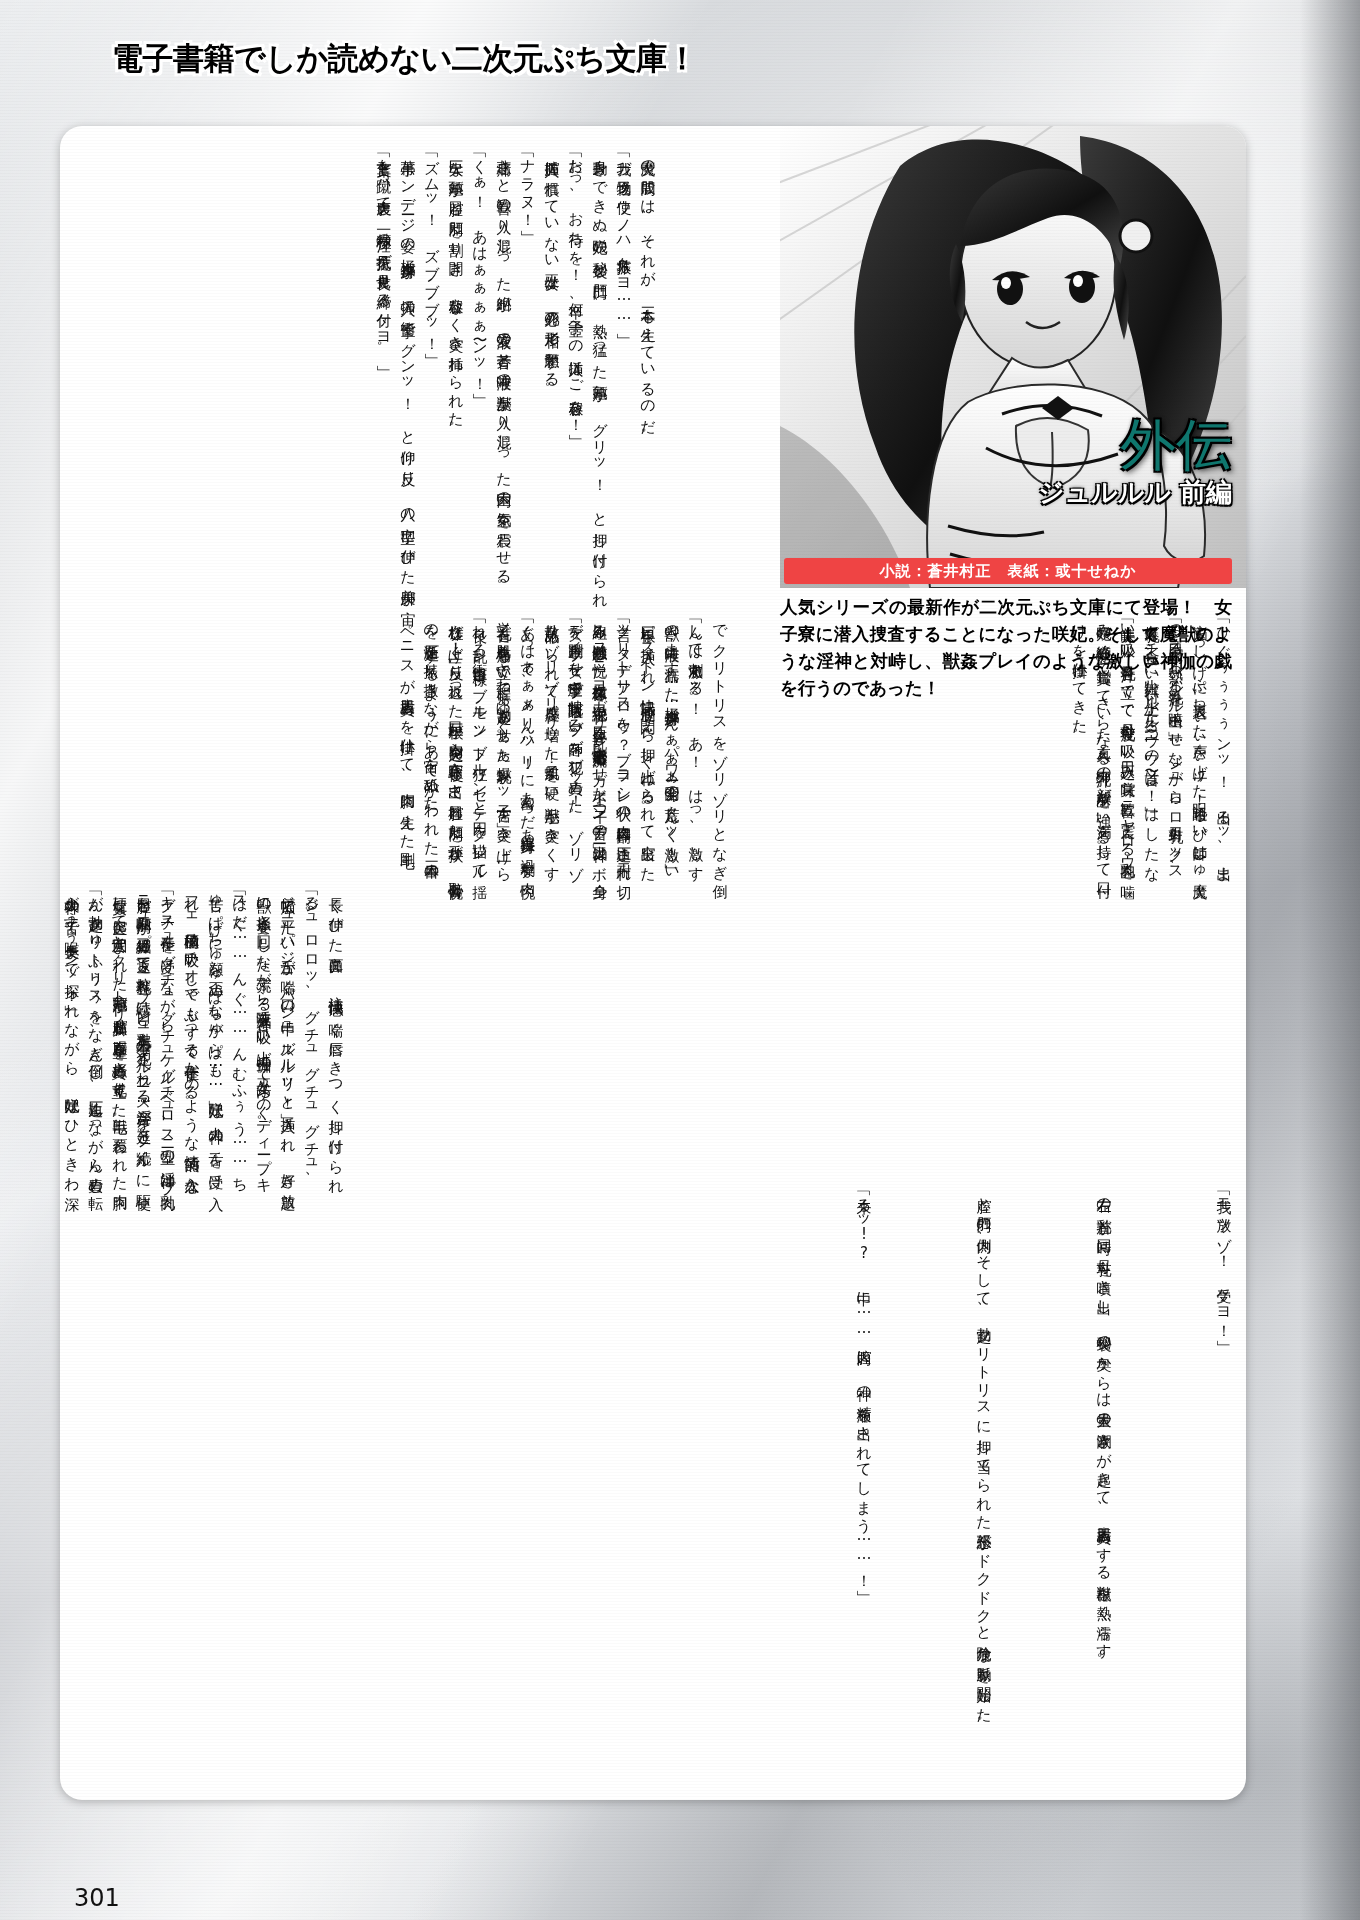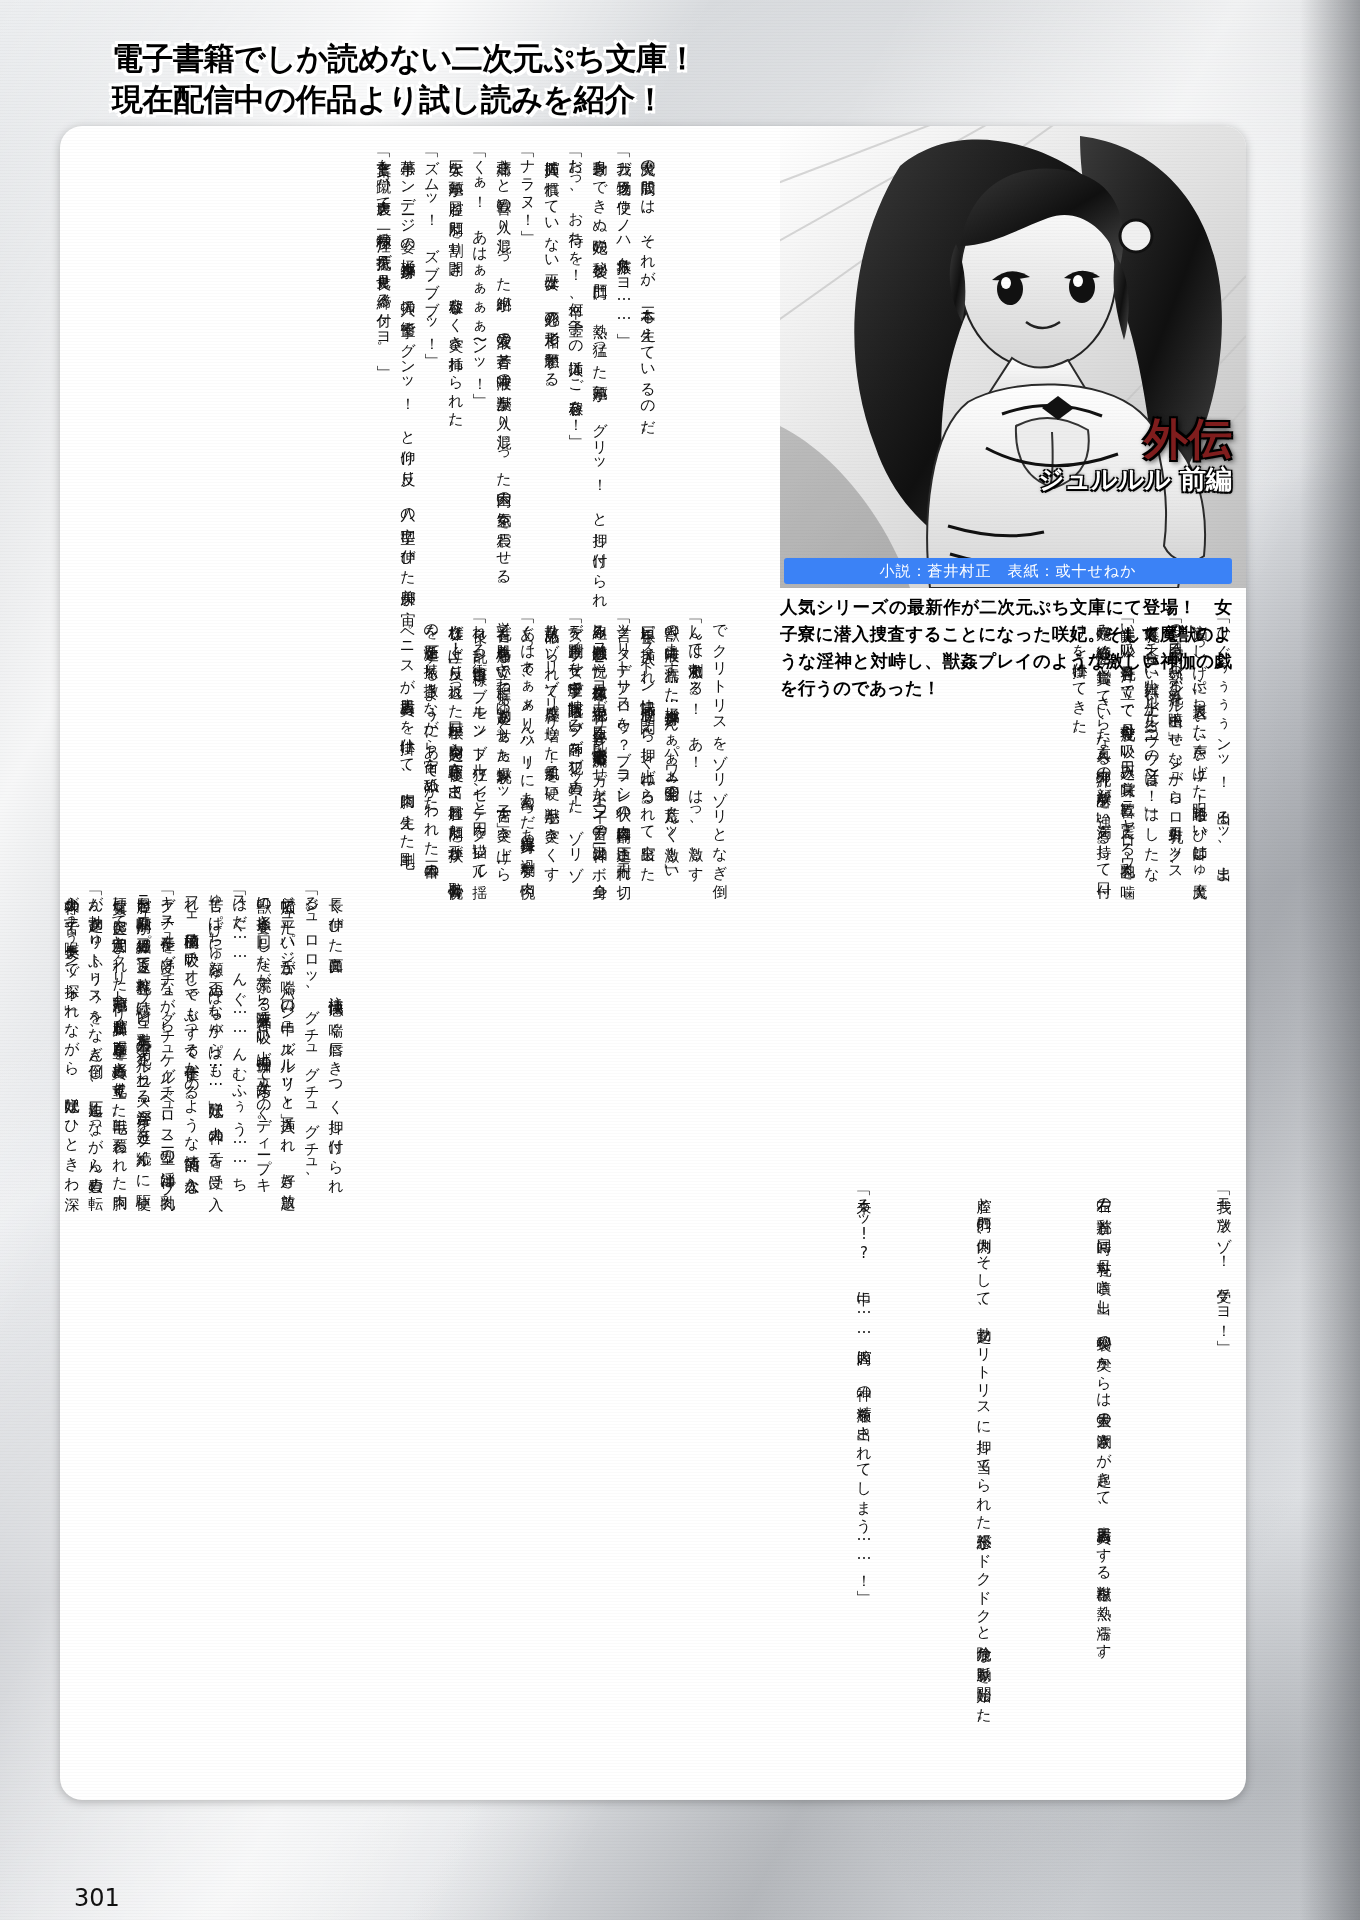--- a/index.html
+++ b/index.html
@@ -47,27 +47,27 @@
   
   .cover{position:absolute;right:0px;top:0px;width:466px;height:462px;
     background:#f2f2f2;overflow:hidden;}
   .cover svg{display:block;}
 
   
   .cover-title{position:absolute;right:14px;top:290px;width:448px;z-index:6;
     text-align:right;}
   .cover-title .t1{font-size:44px;font-weight:bold;color:#fff;line-height:1.05;
     text-shadow:0 0 5px #000,2px 2px 0 #000,-2px 2px 0 #000,2px -2px 0 #000,-2px -2px 0 #000,3px 3px 6px rgba(0,0,0,.8);}
-  .cover-title .t2{font-size:44px;font-weight:bold;color:#7f1d1d;line-height:1.05;
+  .cover-title .t2{font-size:56px;font-weight:normal;color:#0f766e;line-height:1.05;
     text-shadow:0 0 5px #000,2px 2px 0 #000,-2px 2px 0 #000,2px -2px 0 #000,-2px -2px 0 #000,3px 3px 6px rgba(0,0,0,.8);}
   .cover-title .t3{font-size:26px;font-weight:bold;color:#fff;line-height:1.2;margin-top:2px;
     text-shadow:0 0 4px #000,1.5px 1.5px 0 #000,-1.5px 1.5px 0 #000,1.5px -1.5px 0 #000,-1.5px -1.5px 0 #000;}
 
   .credit{position:absolute;right:14px;top:432px;width:448px;height:26px;z-index:6;
-    background:#3b82f6;color:#fff;font-size:15px;font-weight:normal;
+    background:#ef4444;color:#fff;font-size:15px;font-weight:bold;
     display:flex;align-items:center;justify-content:center;border-radius:3px;letter-spacing:1px;}
 
   
   .lead{position:absolute;right:14px;top:468px;width:452px;z-index:6;
     font-size:17.5px;line-height:1.55;font-weight:bold;color:#000;text-align:justify;}
 
   
   .vcols{position:absolute;right:0;left:0;top:0;bottom:0;}
   .vcol{
     position:absolute;
@@ -90,21 +90,20 @@
     background-image:repeating-linear-gradient(0deg, rgba(0,0,0,.4) 0 1px, rgba(0,0,0,0) 1px 3px);}
 </style>
 </head>
 <body>
 
 <div class="page-bg"></div>
 <div class="edge-dark"></div>
 
 <div class="headline">
   <div>電子書籍でしか読めない二次元ぷち文庫！</div>
-  <div>現在配信中の作品より試し読みを紹介！</div>
 </div>
 
 <div class="sheet">
 
   <div class="cover">
     <svg width="466" height="462" viewBox="0 0 466 462" xmlns="http://www.w3.org/2000/svg">
       <defs>
         <linearGradient id="skin" x1="0" y1="0" x2="0" y2="1">
           <stop offset="0%" stop-color="#ffffff"></stop>
             <stop offset="100%" stop-color="#d6d6d6"></stop>

